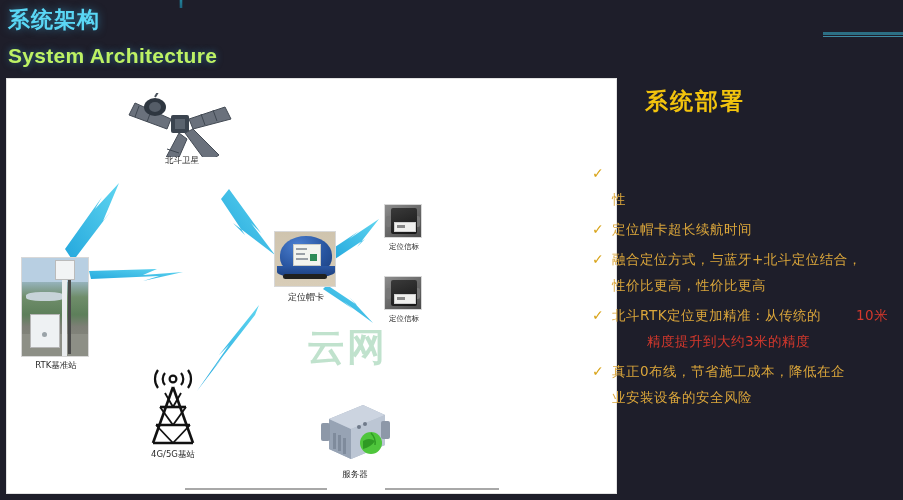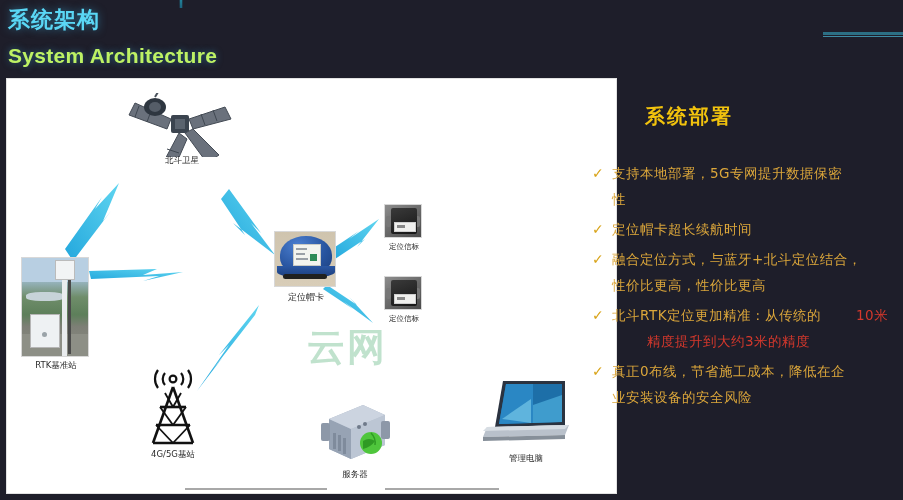--- a/index.html
+++ b/index.html
@@ -151,22 +151,22 @@
     color: rgba(45,160,90,.30);
     font-family: "DejaVu Sans", sans-serif;
     letter-spacing: 2px;
     pointer-events: none;
   }
 
   
   .right-title {
     position: absolute;
     left: 645px;
-    top: 103px;
-    font-size: 20px;
+    top: 86px;
+    font-size: 23px;
     font-weight: bold;
     color: #f2c30d;
     letter-spacing: 2px;
   }
   .bullets {
     position: absolute;
     left: 592px;
     top: 160px;
     width: 305px;
   }
@@ -348,46 +348,32 @@
         <circle cx="46" cy="27" r="2" fill="#6f7a8a"></circle>
         <rect x="2" y="26" width="9" height="18" rx="2" fill="#8d98a8"></rect>
         <rect x="62" y="24" width="9" height="18" rx="2" fill="#8d98a8"></rect>
         <circle cx="52" cy="46" r="11" fill="#4fc63c"></circle>
         <path d="M44 44 q6 -4 12 0 q-4 6 -12 8 z" fill="#2f9a24"></path>
         <path d="M52 36 q5 5 4 12" stroke="#2f9a24" stroke-width="1.5" fill="none"></path>
       </svg>
       <div class="cap" style="top:72px;">服务器</div>
     </div>
 
-    <div class="node" style="left:474px;top:296px;width:90px;height:110px;">
-      <svg width="90" height="72">
-        <polygon points="14,52 22,6 84,6 84,50" fill="#2b3340"></polygon>
-        <polygon points="18,49 25,9 81,9 81,47" fill="#1d6fa8"></polygon>
-        <polygon points="18,49 25,9 81,9 81,47" fill="none"></polygon>
-        <polygon points="18,49 25,9 52,9 52,48" fill="#2a87c4"></polygon>
-        <polygon points="21,44 50,24 50,48" fill="#5fb4dd"></polygon>
-        <polygon points="52,30 81,20 81,47 52,48" fill="#3f9ccd"></polygon>
-        <polygon points="6,52 88,50 84,60 2,62" fill="#b9c1cb"></polygon>
-        <polygon points="6,52 88,50 84,54 2,56" fill="#d7dde3"></polygon>
-        <polygon points="2,62 84,60 84,64 2,66" fill="#868f99"></polygon>
-      </svg>
-      <div class="cap" style="top:78px;">管理电脑</div>
-    </div>
 
     <div class="watermark">云网</div>
   </div>
 
   <div class="right-title">系统部署</div>
 
   <div class="bullets">
 
     <div class="bullet">
       <div class="tick">✓</div>
       <div class="btext">
-        <span>支持本地部署，5G专网提升数据保密</span><br>
+        <br>
         <span>性</span>
       </div>
     </div>
 
     <div class="bullet">
       <div class="tick">✓</div>
       <div class="btext">
         <span>定位帽卡超长续航时间</span>
       </div>
     </div>

